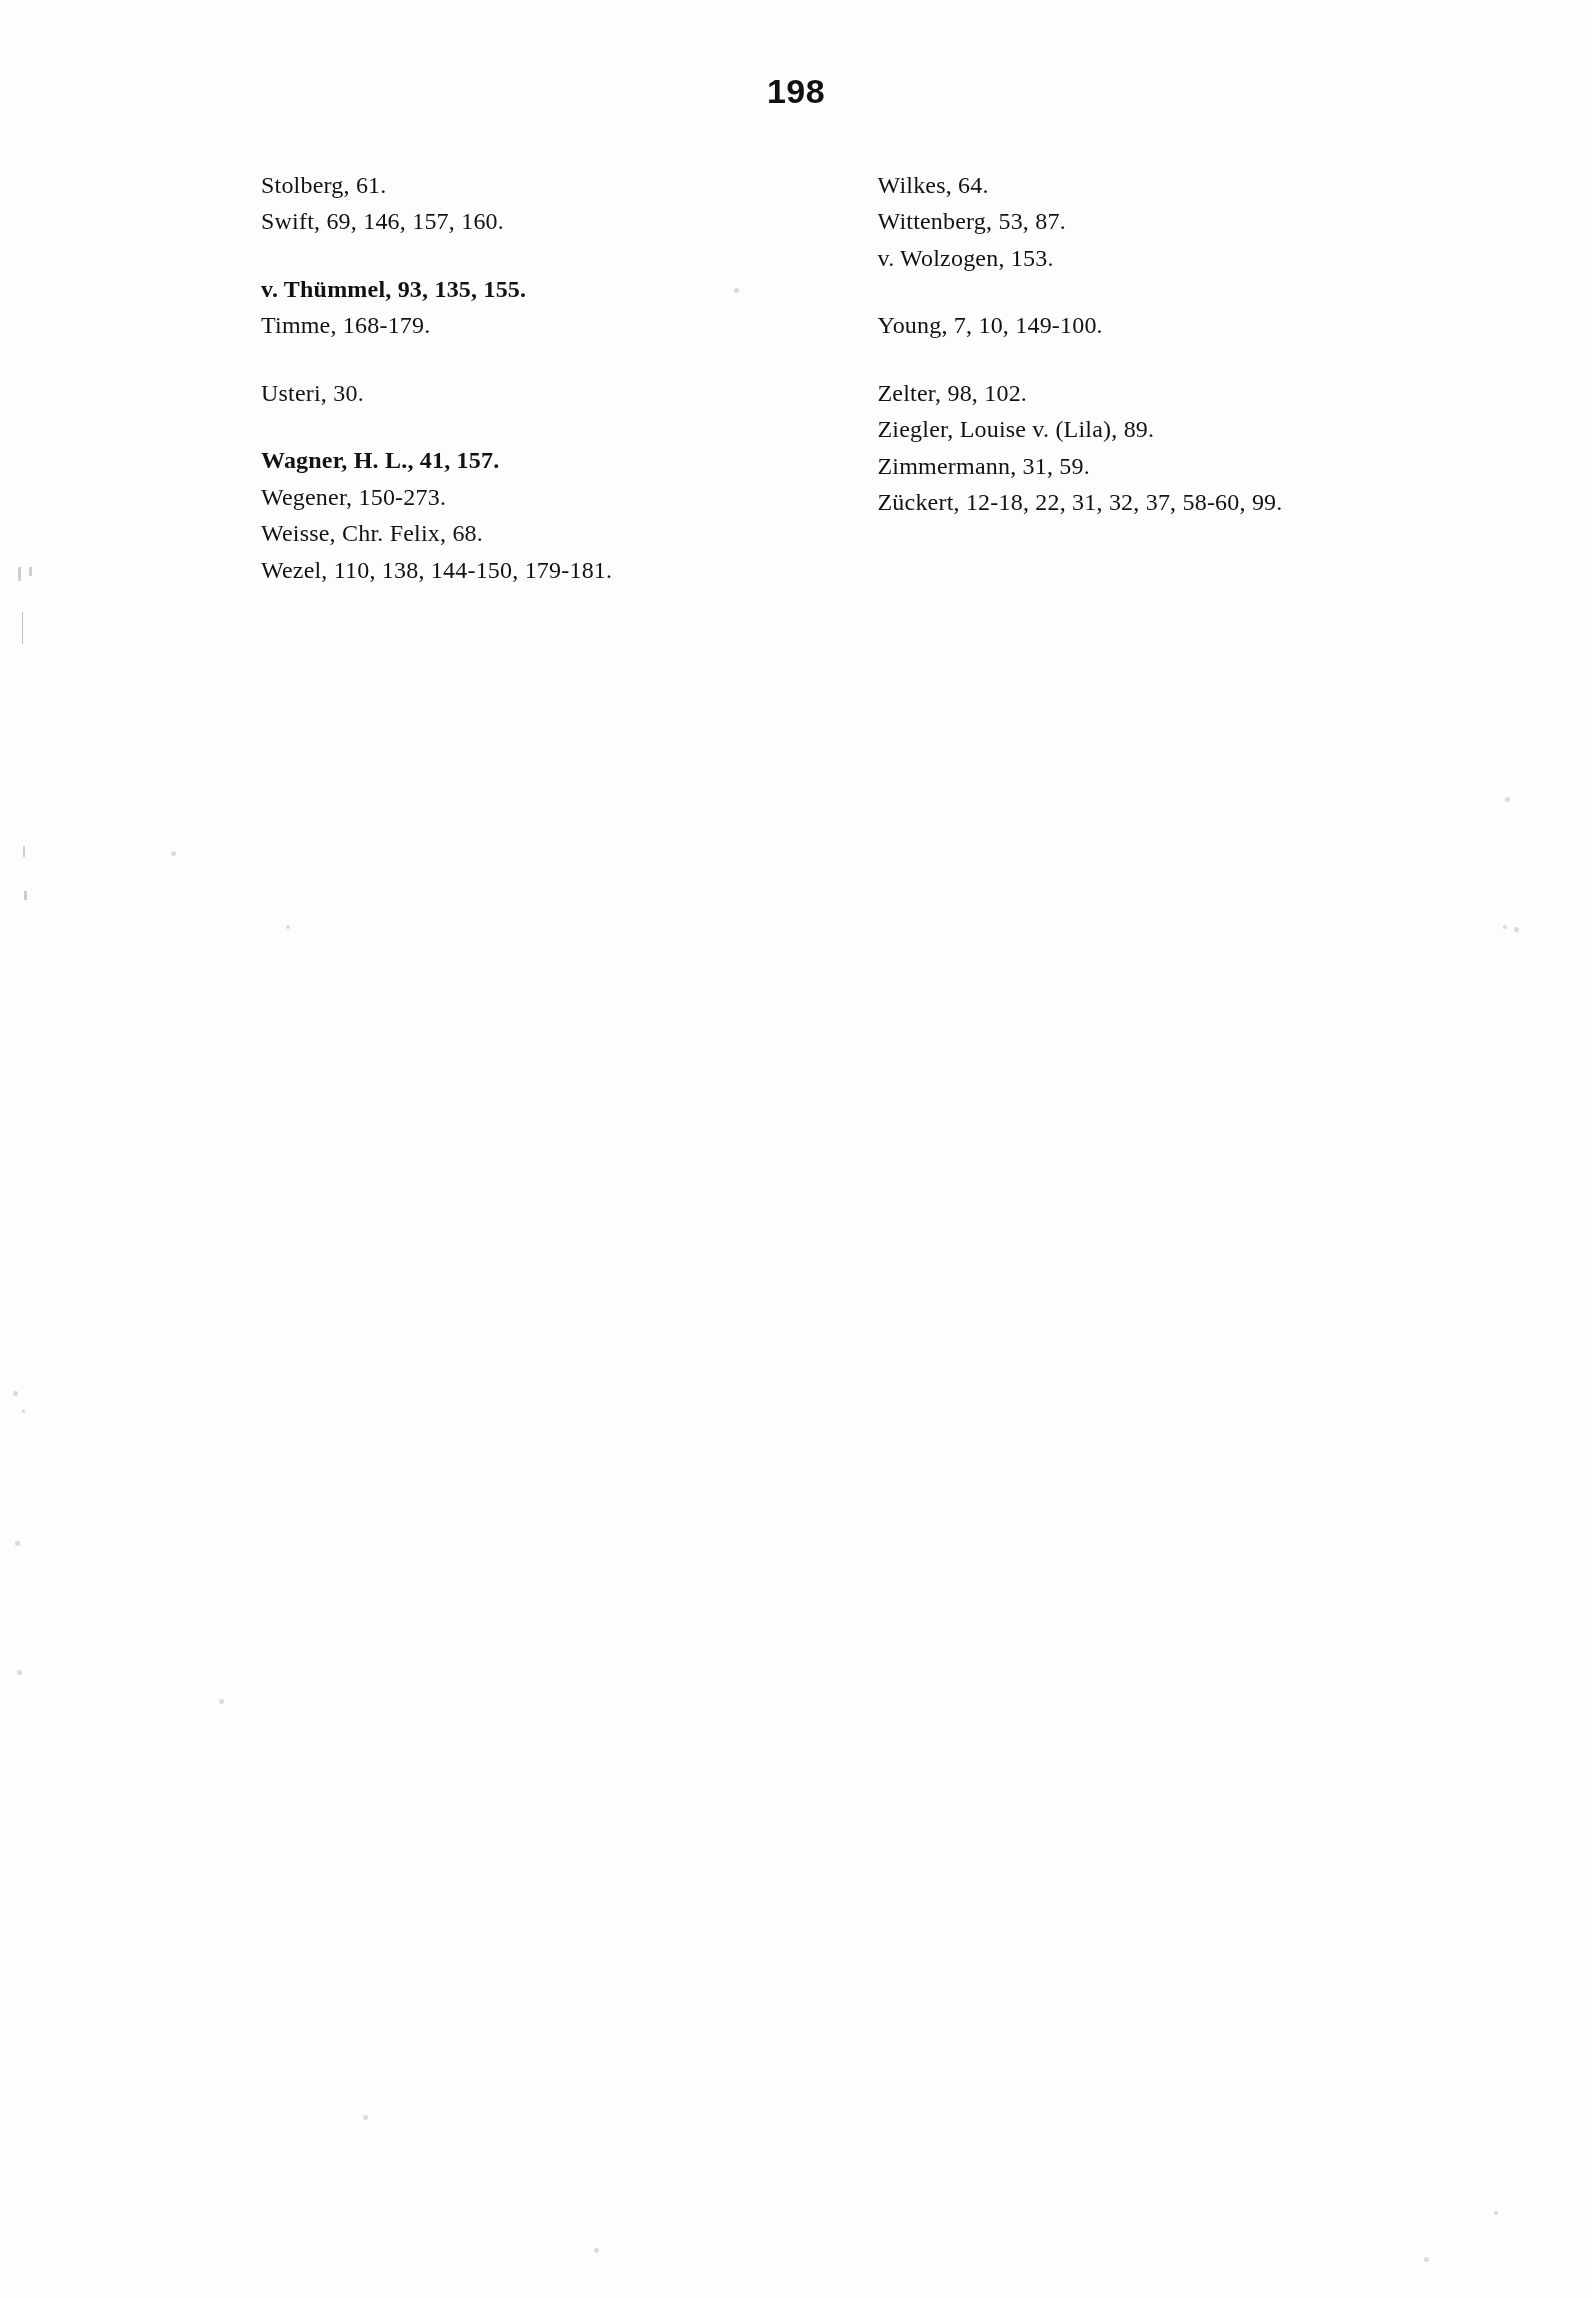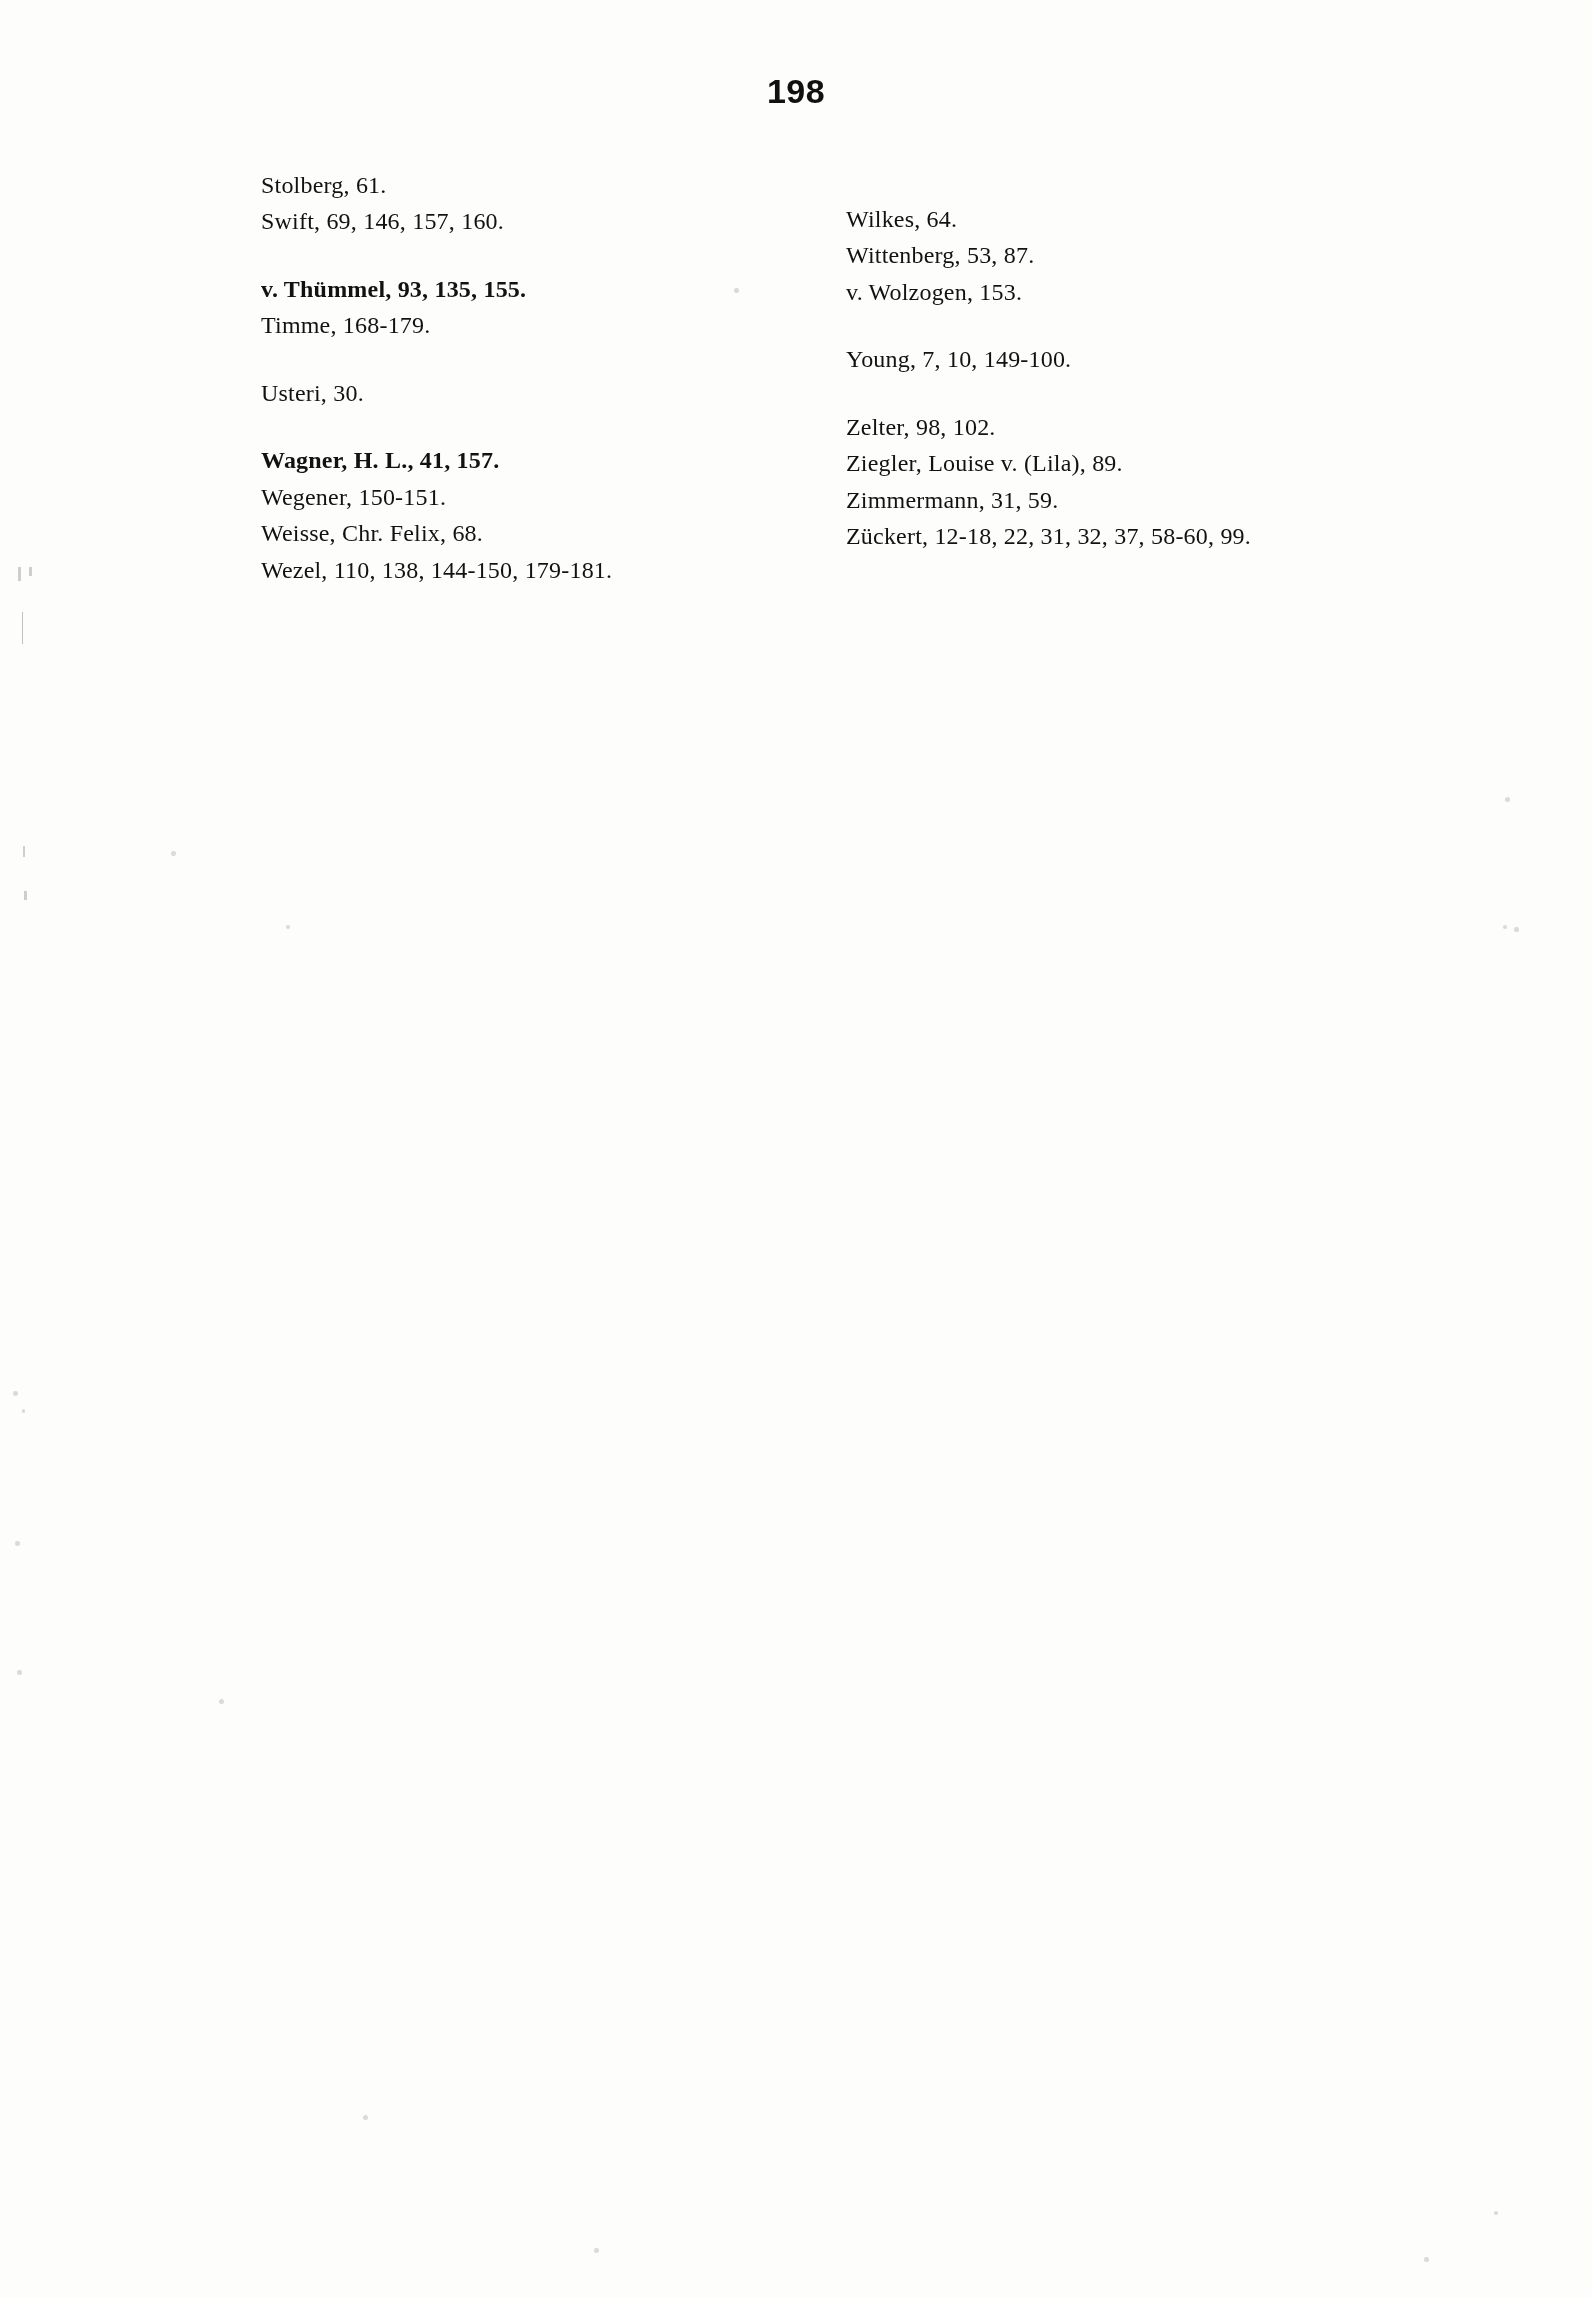--- a/index.html
+++ b/index.html
@@ -31,22 +31,21 @@
     font-size: 34px;
     letter-spacing: 0.5px;
     color: #111;
   }
   .columns {
     position: absolute;
     top: 167px;
     left: 261px;
     width: 1125px;
     display: flex;
-    gap: 76px;
-    align-items: center;
+    gap: 108px;
   }
   .col {
     width: 509px;
   }
   .entry {
     font-size: 24px;
     line-height: 1.52;
     margin: 0 0 0 0;
     padding-left: 40px;
     text-indent: -40px;
@@ -92,21 +91,21 @@
     <div class="col">
       <div class="entry">Stolberg, 61.</div>
       <div class="entry">Swift, 69, 146, 157, 160.</div>
       <div class="gap"></div>
       <div class="entry bold-lead">v. Thümmel, 93, 135, 155.</div>
       <div class="entry">Timme, 168-179.</div>
       <div class="gap"></div>
       <div class="entry">Usteri, 30.</div>
       <div class="gap"></div>
       <div class="entry bold-lead">Wagner, H. L., 41, 157.</div>
-      <div class="entry">Wegener, 150-151.</div>
+      <div class="entry">Wegener, 150-273.</div>
       <div class="entry">Weisse, Chr. Felix, 68.</div>
       <div class="entry">Wezel, 110, 138, 144-150, 179-181.</div>
     </div>
 
     <div class="col">
       <div class="entry">Wilkes, 64.</div>
       <div class="entry">Wittenberg, 53, 87.</div>
       <div class="entry">v. Wolzogen, 153.</div>
       <div class="gap"></div>
       <div class="entry">Young, 7, 10, 149-100.</div>

